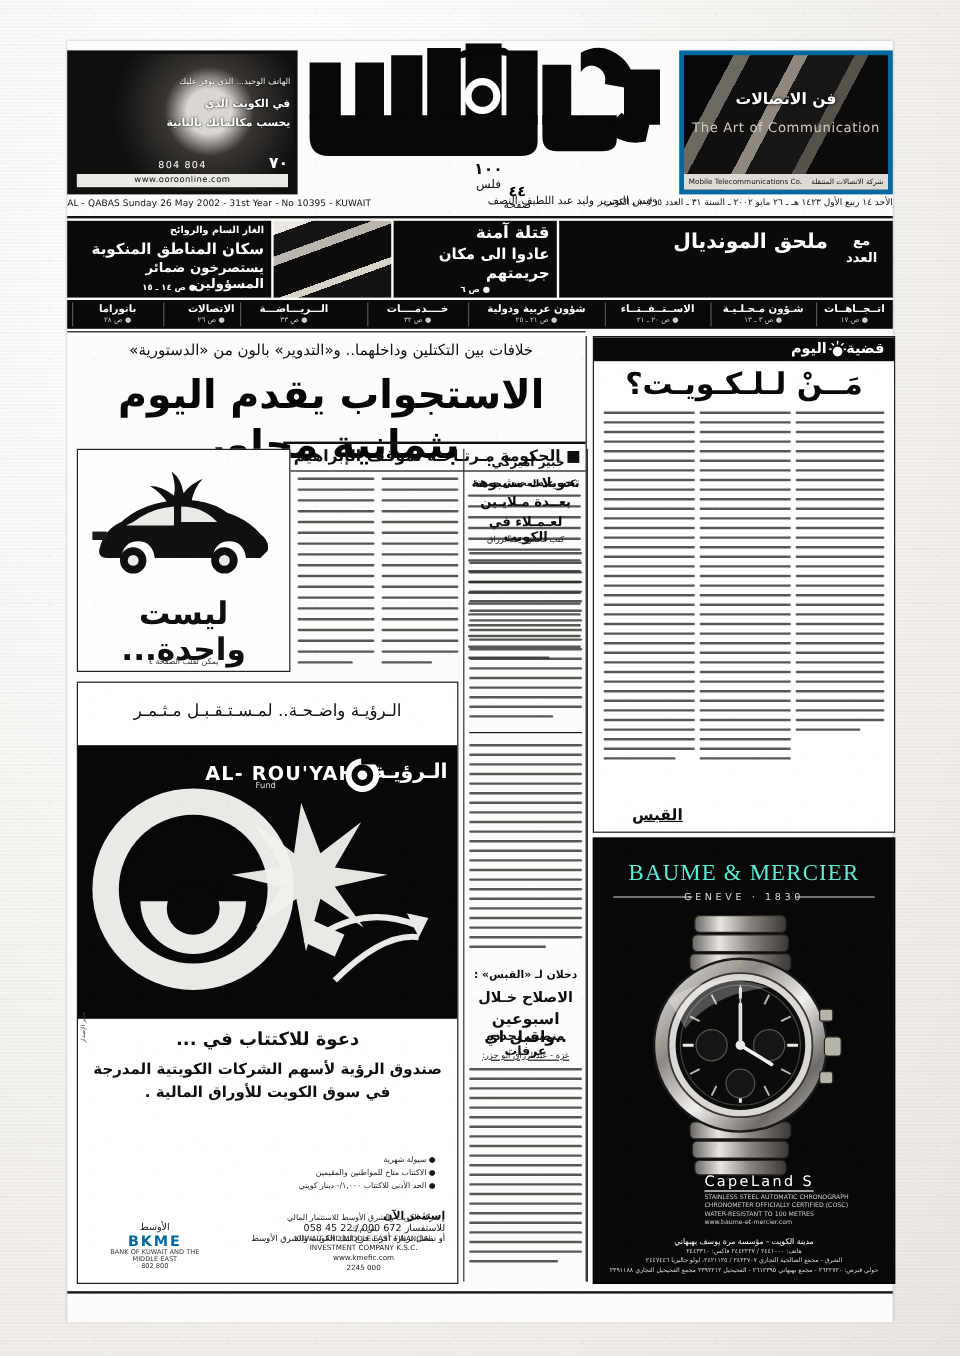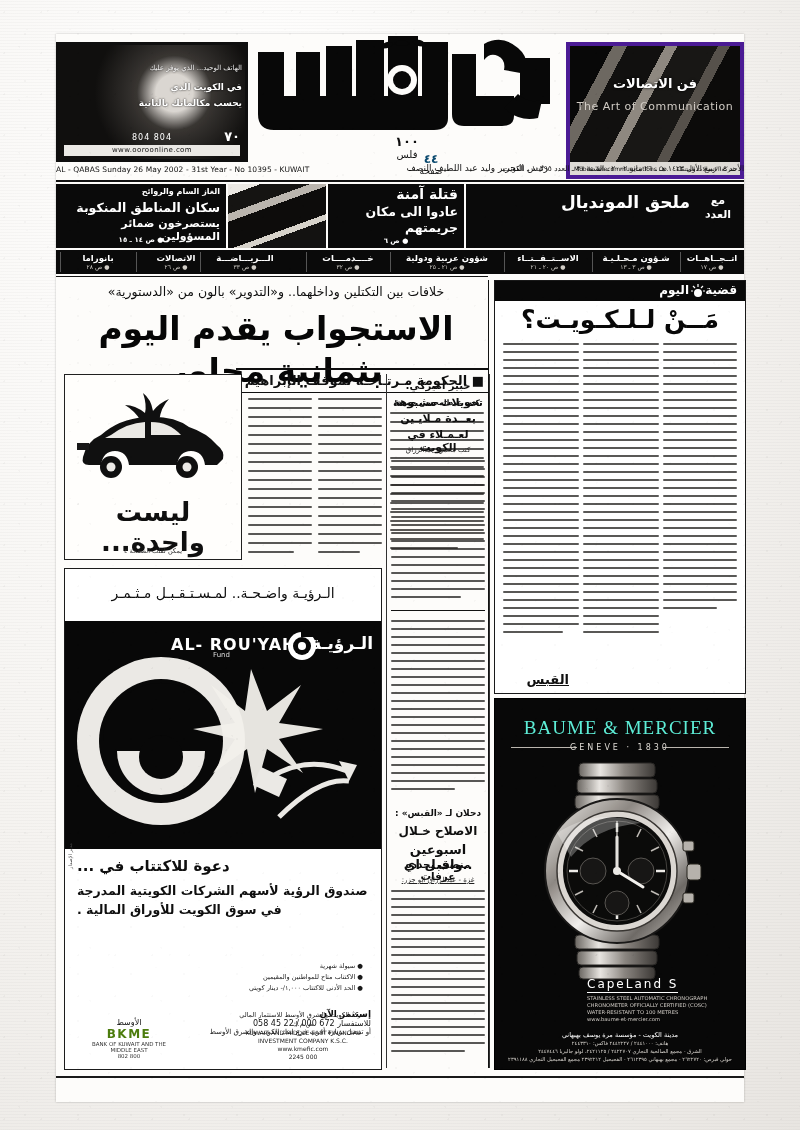--- a/index.html
+++ b/index.html
@@ -47,37 +47,37 @@
     color:#111;font-size:7px;line-height:11px;text-align:center;letter-spacing:.4px;direction:ltr;}
   #topad-left .phone{position:absolute;left:0;right:0;bottom:20px;color:#fff;font-size:8px;text-align:center;direction:ltr;letter-spacing:1px;}
   #topad-left .price{position:absolute;right:8px;bottom:18px;color:#fff;font-size:13px;font-weight:bold;}
 
   #logo{left:196px;top:0px;width:310px;height:128px;}
   .logoglyph{position:absolute;left:0;top:2px;width:310px;height:100px;}
   #logo .price100{position:absolute;left:50%;transform:translateX(-50%);top:100px;text-align:center;color:#111;}
   #logo .p1{font-size:13px;font-weight:bold;letter-spacing:2px;}
   #logo .p2{font-size:10px;}
 
-  #topad-right{left:510px;top:8px;width:178px;height:137px;background:#4c1d95;overflow:hidden;}
+  #topad-right{left:510px;top:8px;width:178px;height:120px;background:#0369a1;overflow:hidden;}
   #topad-right .art{position:absolute;inset:4px;background:
     linear-gradient(118deg,#0a0a0a 0 18%,#6d6862 18% 24%,#131211 24% 40%,#8e8880 40% 45%,#1a1917 45% 62%,#57524c 62% 67%,#0e0d0c 67% 100%),
     radial-gradient(circle at 40% 30%, #aaa49c 0 6%, transparent 7%);}
   #topad-right .arname{position:absolute;top:34px;left:0;right:0;text-align:center;color:#fff;font-size:13px;font-weight:bold;text-shadow:0 0 3px #000;}
   #topad-right .aren{position:absolute;top:58px;left:0;right:0;text-align:center;color:#cfcac3;font-size:11px;letter-spacing:.5px;direction:ltr;}
   #topad-right .base{position:absolute;left:4px;right:4px;bottom:4px;height:13px;background:#dcd9d4;color:#141414;font-size:6px;line-height:13px;}
   #topad-right .base span{position:absolute;top:0;}
   #topad-right .base .l{left:4px;direction:ltr;}
   #topad-right .base .r{right:4px;}
 
   .byline{position:absolute;color:#111;font-size:7.5px;}
   #dateline-en{left:0;top:131px;direction:ltr;letter-spacing:.1px;}
   #dateline-ar{right:0;top:130px;font-size:7.5px;}
   #editor{right:196px;top:129px;font-size:9px;font-weight:normal;}
   #pages{left:352px;top:118px;width:46px;text-align:center;}
-  #pages .n{font-size:12px;font-weight:bold;color:#0c4a6e;}
+  #pages .n{font-size:12px;font-weight:bold;color:#000000;}
   #pages .w{font-size:9px;color:#111;}
 
   
   #band{left:56px;top:184px;width:688px;height:64px;}
   .tbox{position:absolute;top:0;height:64px;background:#0c0c0c;overflow:hidden;}
   .tbox .t{position:absolute;right:6px;left:6px;color:#fff;text-align:right;font-weight:bold;}
   .tkicker{font-size:8px;font-weight:normal;color:#e2ded8;}
   .tline{font-size:12.5px;letter-spacing:-.2px;}
   .tpage{font-size:7px;color:#d6d2cc;font-weight:normal;}
   #tb-left{left:0;width:170px;}
@@ -116,33 +116,33 @@
   #carnote{position:absolute;left:0;right:0;bottom:4px;text-align:center;font-size:6.5px;color:#333;}
 
   
   #rouyah{left:64px;top:568px;width:316px;height:500px;border:1px solid #1d1d1d;background:#fff;overflow:hidden;}
   #rouyah .slogan{position:absolute;right:10px;top:16px;left:10px;text-align:center;font-size:14px;color:#111;letter-spacing:3px;}
   #rouyah .blackfield{position:absolute;left:0;right:0;top:52px;height:228px;background:#0a0a0a;overflow:hidden;}
   #rouyah .logoline{position:absolute;left:0;right:0;top:60px;height:34px;}
   #rouyah .brandEN{position:absolute;left:106px;top:6px;color:#fff;font-size:16px;font-weight:bold;letter-spacing:1px;direction:ltr;}
   #rouyah .brandsub{position:absolute;left:148px;top:22px;color:#ddd;font-size:7px;direction:ltr;}
   #rouyah .brandAR{position:absolute;right:8px;top:4px;color:#fff;font-size:17px;font-weight:bold;}
-  #rouyah .cta{position:absolute;right:12px;top:288px;left:12px;text-align:left;}
+  #rouyah .cta{position:absolute;right:12px;top:288px;left:12px;text-align:center;}
   #rouyah .cta1{font-size:15px;font-weight:bold;color:#111;}
   #rouyah .cta2{font-size:12.5px;font-weight:bold;color:#111;line-height:19px;margin-top:6px;}
   #rouyah .bullets{position:absolute;left:10px;right:10px;top:392px;height:44px;}
   #rouyah .bullets div{font-size:6.5px;color:#1b1b1b;line-height:11px;}
   #rouyah .bl{position:absolute;left:8px;width:140px;text-align:left;direction:rtl;}
   #rouyah .br{position:absolute;right:8px;width:140px;}
   #rouyah .invest{position:absolute;right:10px;top:440px;left:120px;text-align:right;}
   #rouyah .invest .i1{font-size:9px;font-weight:bold;color:#111;}
   #rouyah .invest .i2{font-size:8px;color:#111;direction:ltr;text-align:right;letter-spacing:.3px;}
   #rouyah .invest .i3{font-size:7px;color:#111;}
   #rouyah .bkme{position:absolute;left:16px;bottom:10px;width:96px;text-align:center;}
-  #rouyah .bkme .bn{font-size:12px;font-weight:bold;letter-spacing:1.5px;color:#4d7c0f;direction:ltr;}
+  #rouyah .bkme .bn{font-size:12px;font-weight:bold;letter-spacing:1.5px;color:#0369a1;direction:ltr;}
   #rouyah .bkme .ba{font-size:8px;color:#111;}
   #rouyah .bkme .bs{font-size:5.5px;color:#333;direction:ltr;}
   #rouyah .kmefic{position:absolute;right:14px;bottom:8px;width:128px;text-align:center;}
   #rouyah .kmefic .kn{font-size:6px;color:#1b1b1b;direction:ltr;line-height:8px;}
   #rouyah .kmefic .ka{font-size:6.5px;color:#1b1b1b;line-height:9px;}
   #rouyah .sideid{position:absolute;left:2px;top:300px;font-size:5px;color:#444;transform:rotate(-90deg);transform-origin:left top;white-space:nowrap;}
 
   
   #midcol{left:386px;top:374px;width:102px;height:694px;border-right:1px solid #333;border-left:1px solid #333;}
   .midhead{position:absolute;left:3px;right:3px;text-align:center;font-weight:bold;color:#111;}

